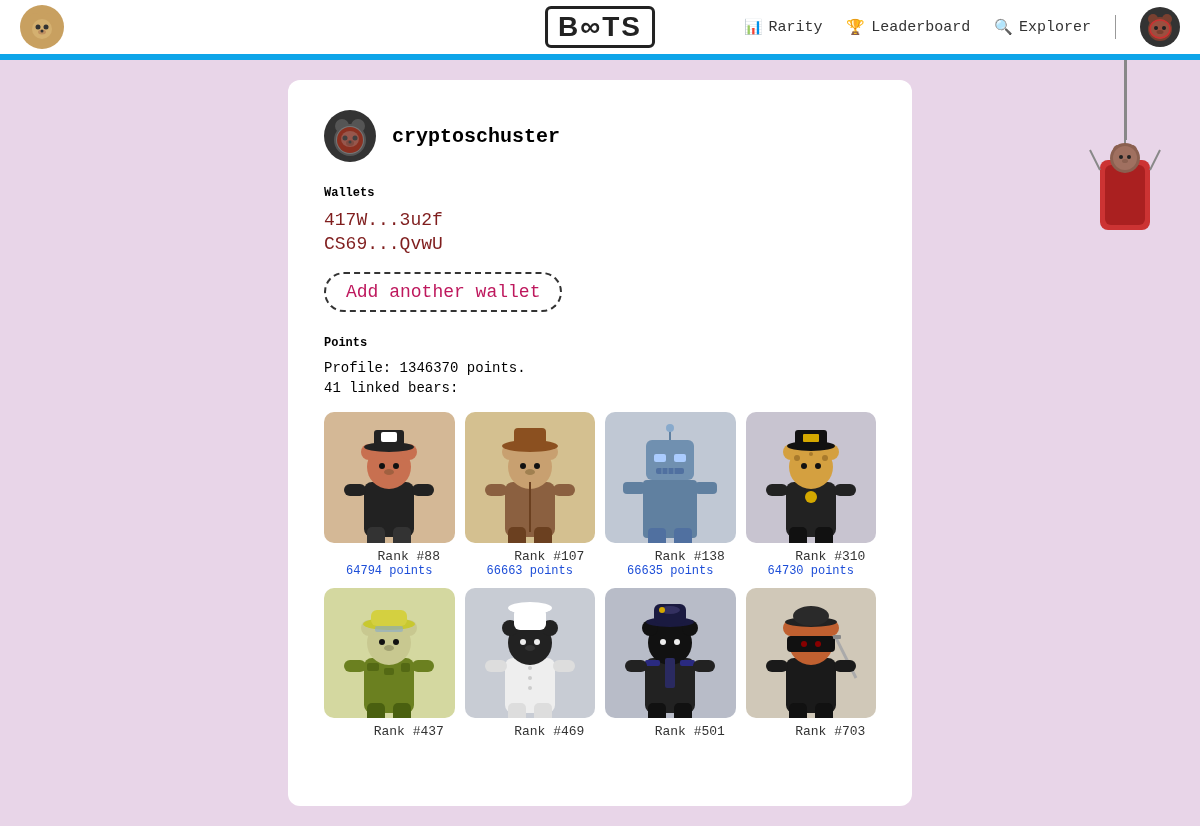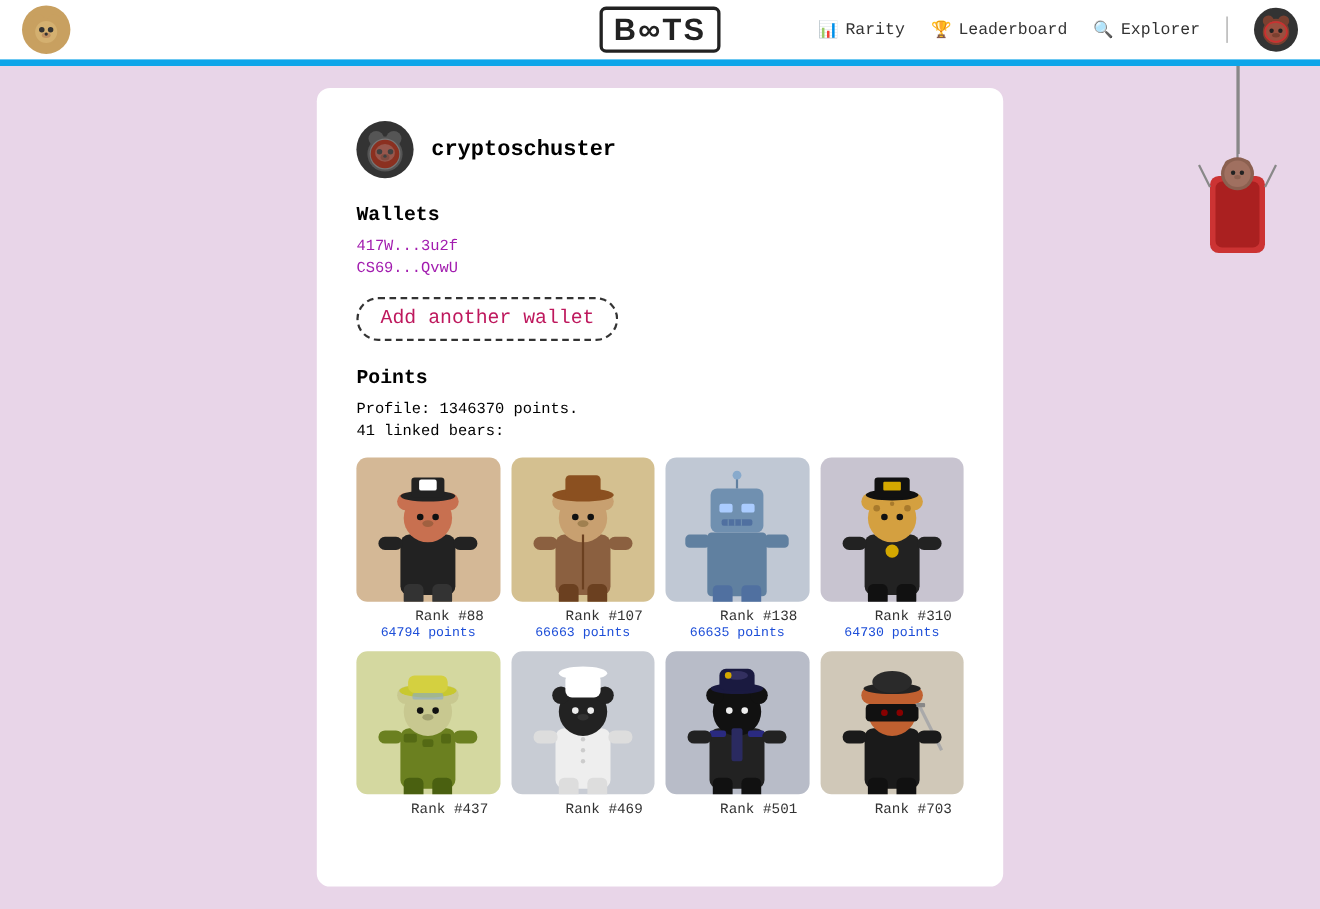--- a/index.html
+++ b/index.html
@@ -131,30 +131,30 @@
       overflow: hidden;
     }
 
     .profile-username {
       font-size: 20px;
       font-weight: bold;
       font-family: 'Courier New', Courier, monospace;
     }
 
     .section-title {
-      font-size: 18px;
+      font-size: 12px;
       font-weight: bold;
       margin-bottom: 10px;
       font-family: 'Courier New', Courier, monospace;
     }
 
     .wallet-address {
-      font-size: 14px;
-      font-family: 'Courier New', Courier, monospace;
-      color: #a21caf;
+      font-size: 18px;
+      font-family: 'Courier New', Courier, monospace;
+      color: #7f1d1d;
       margin-bottom: 4px;
     }
 
     .add-wallet-btn {
       margin-top: 14px;
       margin-bottom: 24px;
       padding: 8px 20px;
       border: 2px dashed #333;
       background: transparent;
       border-radius: 24px;

